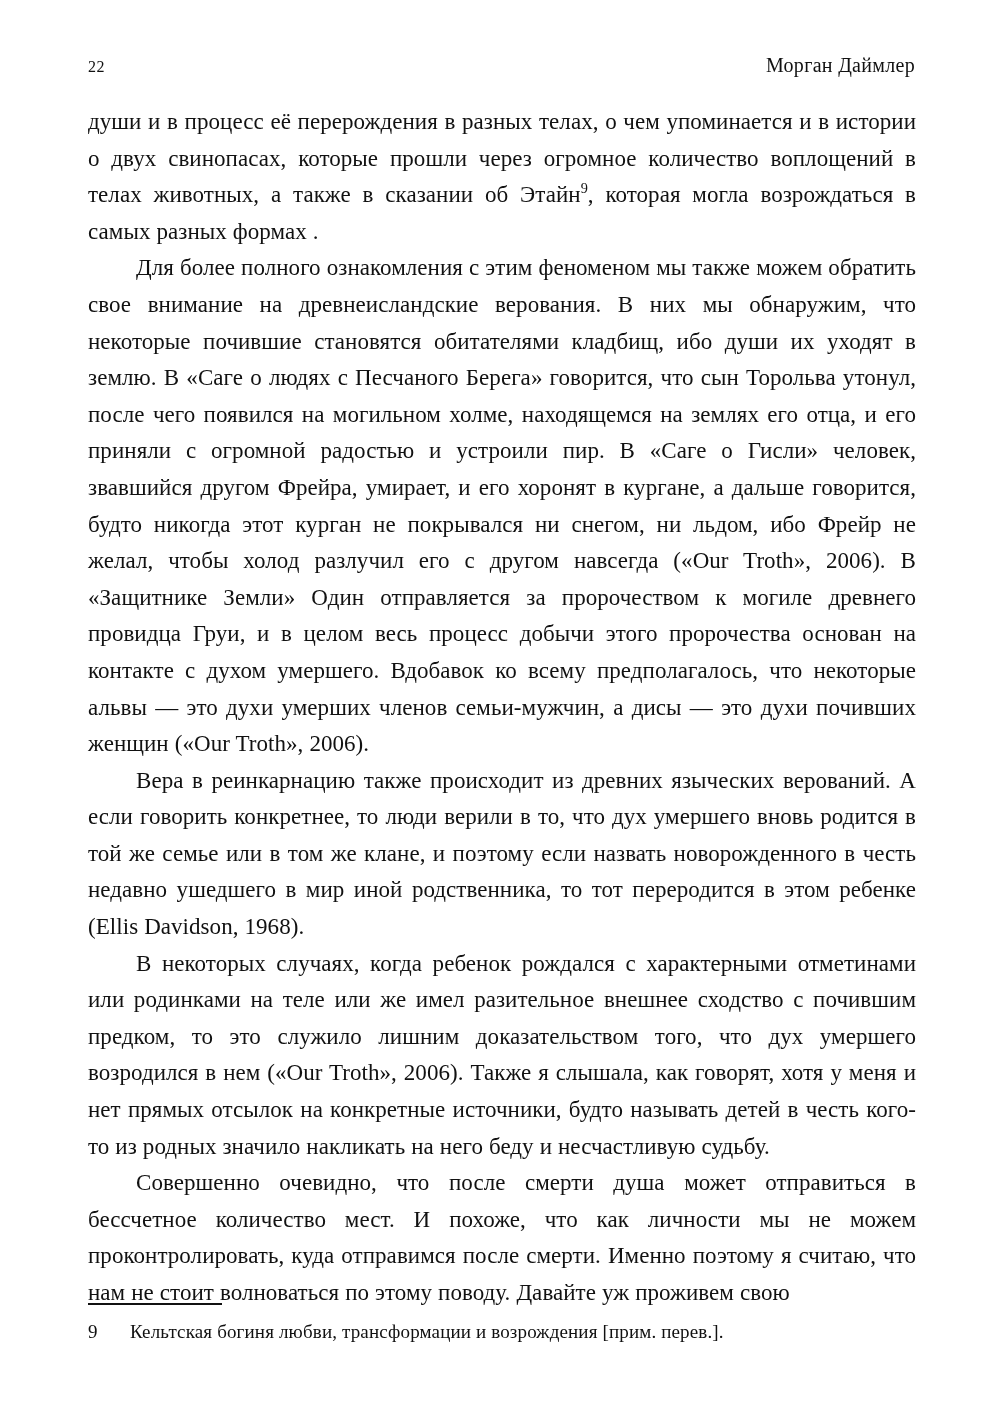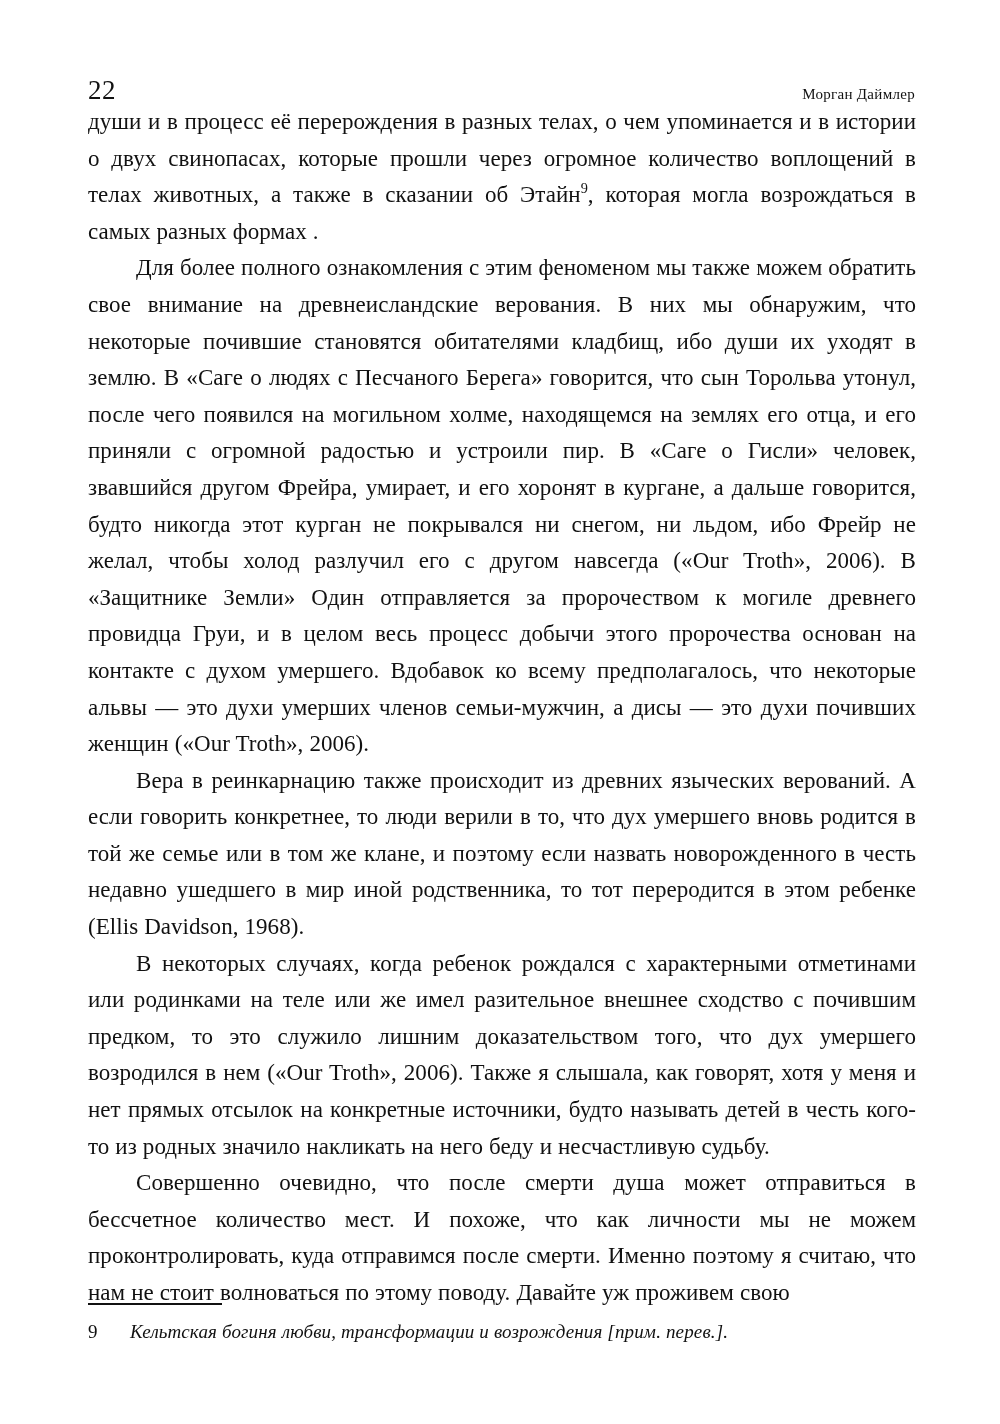--- a/index.html
+++ b/index.html
@@ -30,26 +30,25 @@
     top: 50px;
     height: 30px;
     display: flex;
     align-items: baseline;
     justify-content: space-between;
     font-size: 21px;
     line-height: 30px;
     letter-spacing: 0.2px;
   }
   .folio {
-    font-size: 27px;
+    font-size: 16px;
     letter-spacing: 0.5px;
-    margin-top: 25px;
   }
   .running-title {
-    font-size: 15px;
+    font-size: 20px;
     letter-spacing: 0.3px;
   }
 
   
   .textblock {
     position: absolute;
     left: 88px;
     top: 104px;
     width: 828px;
   }
@@ -97,21 +96,20 @@
     align-items: baseline;
     font-size: 19px;
     line-height: 26px;
   }
   .footnote-num {
     flex: 0 0 auto;
     width: 42px;
     font-style: normal;
   }
   .footnote-text {
-    font-style: italic;
     letter-spacing: 0.15px;
   }
 </style>
 </head>
 <body style="background-color: rgb(255, 255, 255); color: rgb(17, 17, 17);">
 
 <div class="page">
 
   <div class="running-header">
     <span class="folio">22</span>

